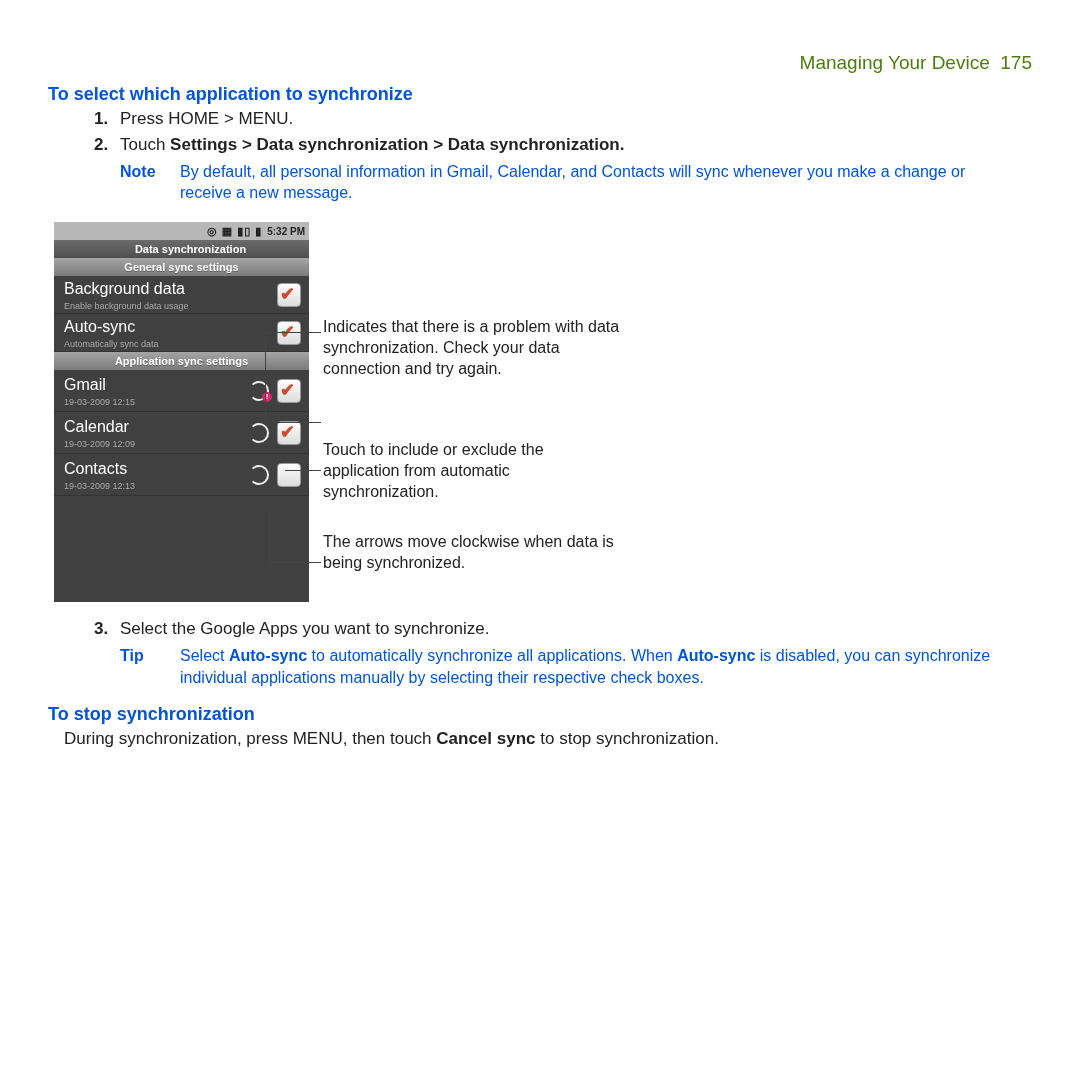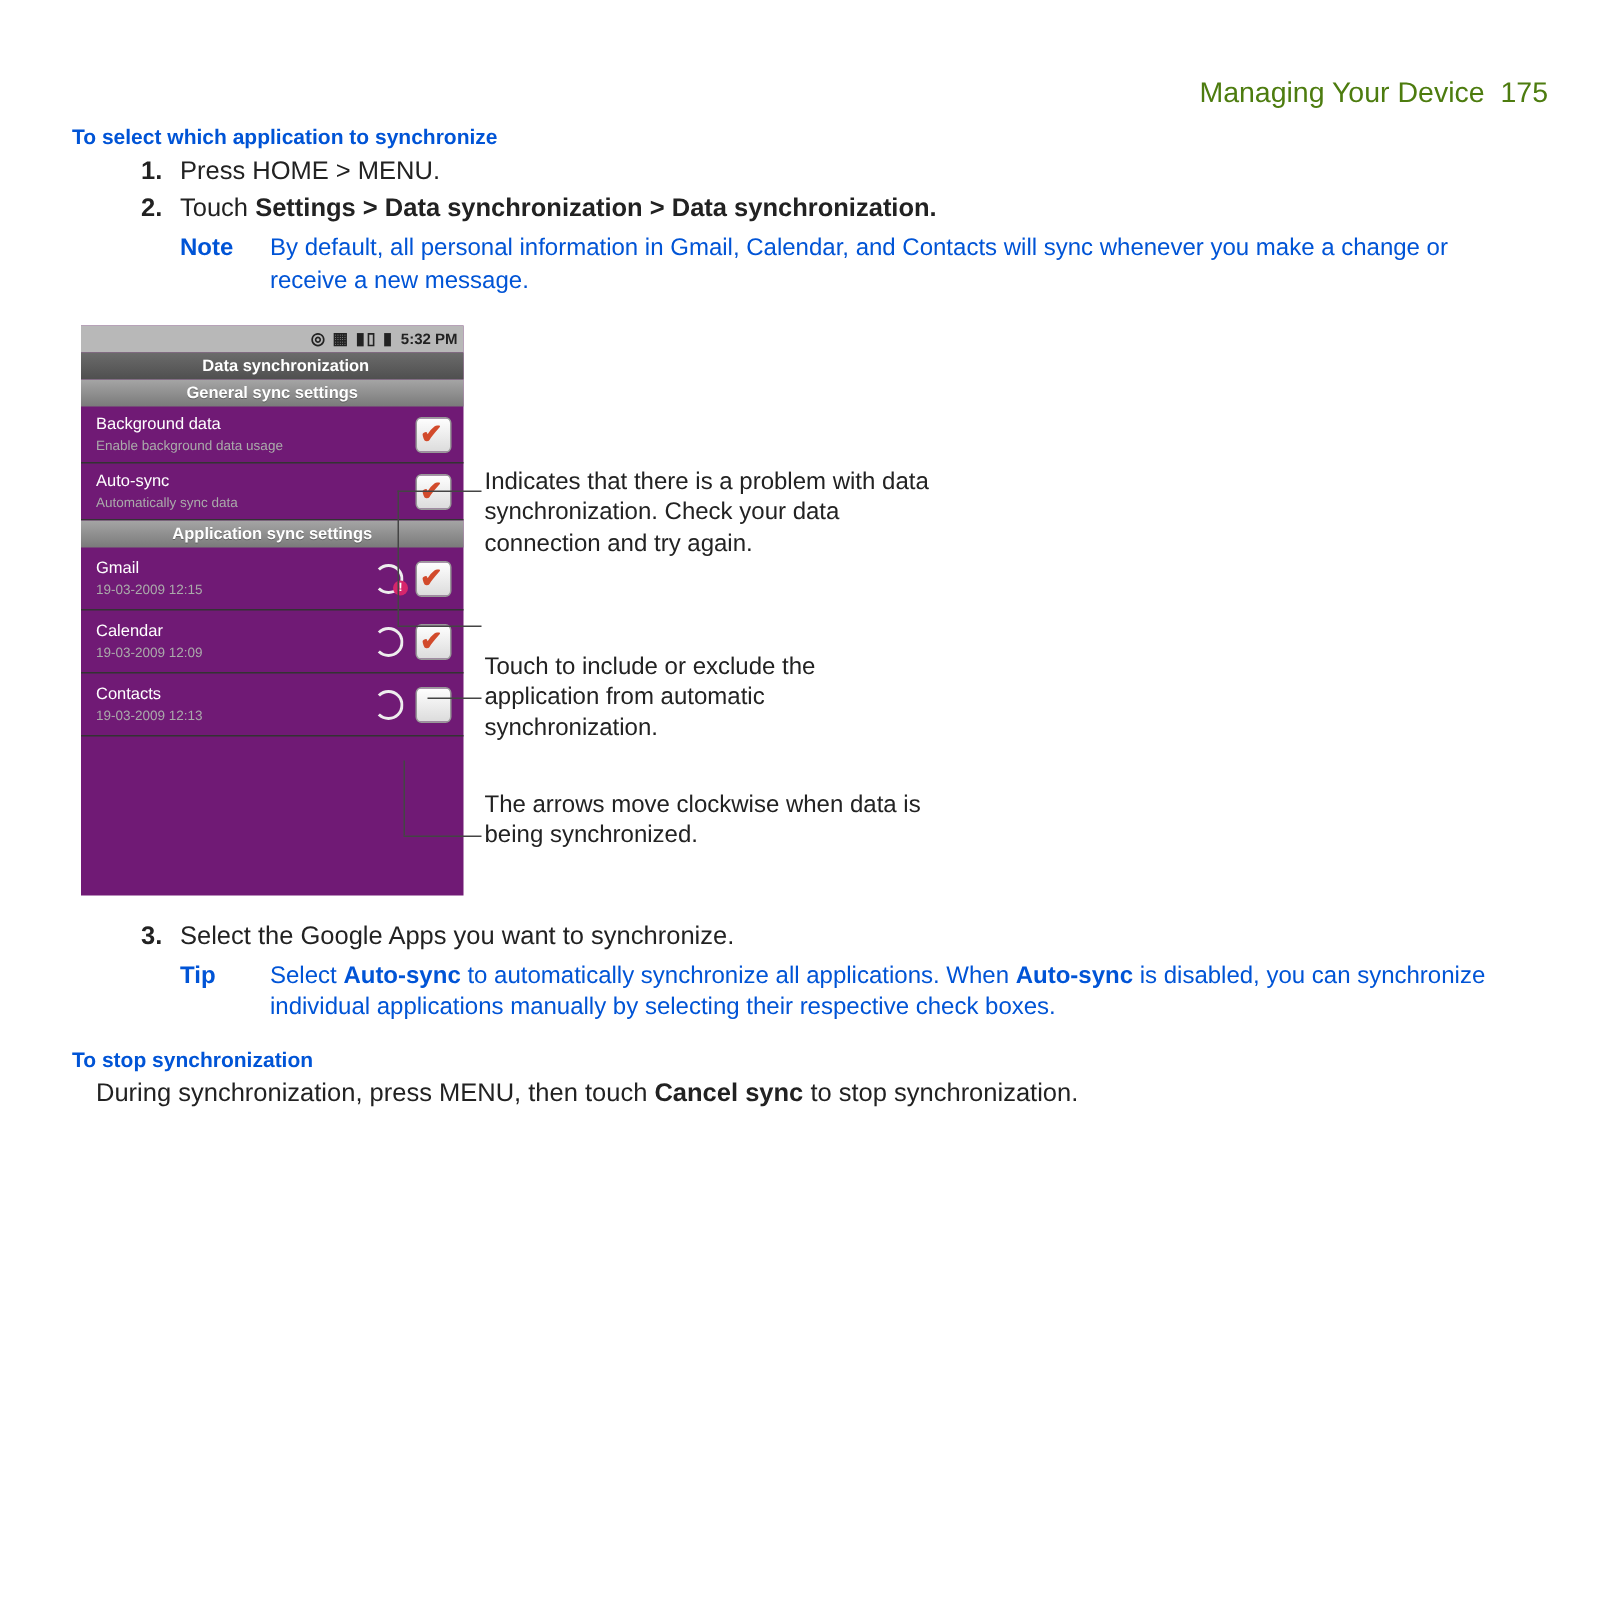--- a/index.html
+++ b/index.html
@@ -15,21 +15,21 @@
   }
   .header {
     text-align: right;
     color: #4d7c0f;
     font-size: 19px;
     margin-bottom: 6px;
   }
   .section-head {
     color: #0054d6;
     font-weight: bold;
-    font-size: 14px;
+    font-size: 18px;
     margin-top: 6px;
     margin-bottom: 2px;
   }
   .ol-row {
     display: flex;
     margin-left: 46px;
     margin-bottom: 3px;
   }
   .ol-num {
     font-weight: bold;
@@ -80,21 +80,21 @@
     line-height: 1.3;
     color: #222;
   }
   .left-callouts .callout { right: 0; text-align: left; }
   .right-callouts .callout { left: 0; }
 
   
   .phone {
     width: 255px;
     height: 380px;
-    background: #701a75;
+    background: #404040;
     font-family: Arial, sans-serif;
     color: #fff;
     flex: none;
     margin: 0 6px;
     position: relative;
   }
   .statusbar {
     height: 18px;
     background: #b8b8b8;
     color: #222;
@@ -127,21 +127,21 @@
   .row {
     border-bottom: 1px solid #333;
     padding: 6px 8px 5px 10px;
     display: flex;
     align-items: center;
     height: 38px;
     box-sizing: border-box;
   }
   .row-apps { height: 42px; }
   .row-text { flex: 1; }
-  .row-title { font-size: 11px; color: #fff; }
+  .row-title { font-size: 16px; color: #fff; }
   .row-sub { font-size: 9px; color: #aaa; margin-top:1px; }
   .chk {
     width: 22px; height: 22px;
     background: linear-gradient(#fefefe,#dcdcdc);
     border: 1px solid #999;
     border-radius: 4px;
     position: relative;
     flex:none;
   }
   .chk.checked::after {

